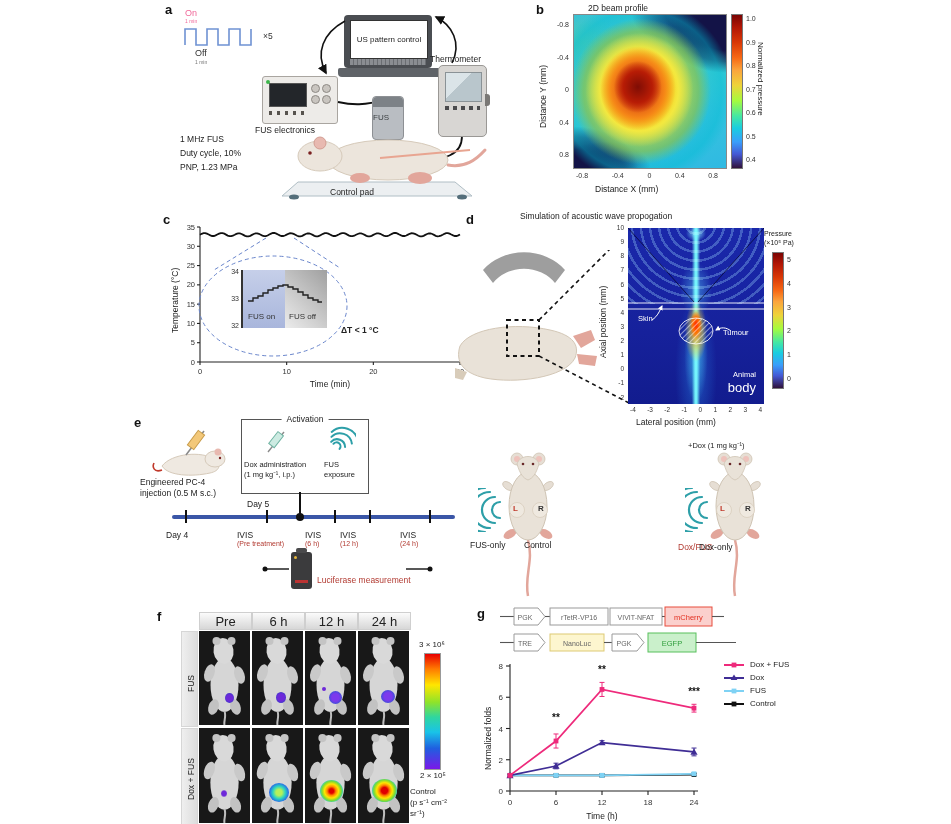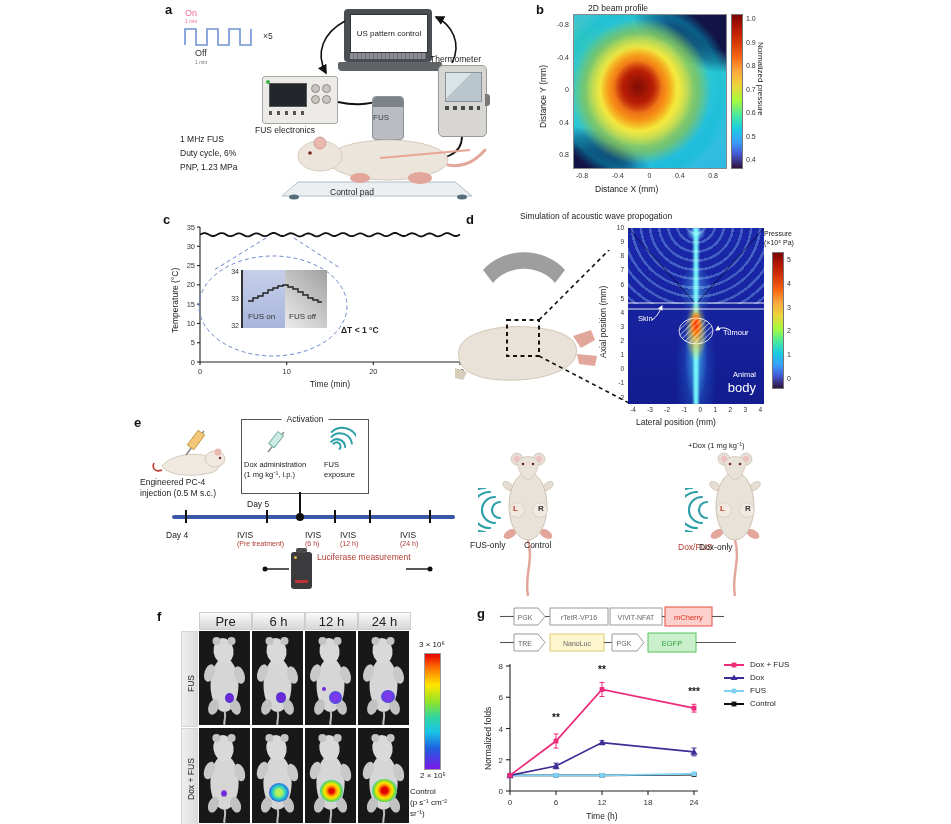--- a/index.html
+++ b/index.html
@@ -76,21 +76,21 @@
   <span class="abs" style="left:2px;top:0;font-size:9px;color:#f0699a">On</span>
   <span class="abs" style="left:2px;top:10px;font-size:5px;color:#f0699a">1 min</span>
   <svg class="abs" style="left:0;top:17px" width="78" height="22">
     <path d="M2,20 V4 H13 V20 H24 V4 H35 V20 H46 V4 H57 V20 H68 V4" fill="none" stroke="#6f92d3" stroke-width="1.6"></path>
   </svg>
   <span class="abs" style="left:80px;top:23px;font-size:8.5px;color:#333">×5</span>
   <span class="abs" style="left:12px;top:40px;font-size:9px;color:#333">Off</span>
   <span class="abs" style="left:12px;top:51px;font-size:5px;color:#777">1 min</span>
 </div>
 
-<div class="abs" style="left:338px;top:9px;width:104px;height:66px">
+<div class="abs" style="left:338px;top:15px;width:104px;height:66px">
   <div class="abs" style="left:6px;top:0;width:88px;height:53px;background:#4a4d52;border-radius:4px"></div>
   <div class="abs" style="left:12px;top:5px;width:76px;height:37px;background:#fff;border:1px solid #333;display:flex;align-items:center;justify-content:center;text-align:center;font-size:8px;line-height:1.2;color:#222">US pattern control</div>
   <div class="abs" style="left:12px;top:44px;width:76px;height:6px;background:repeating-linear-gradient(90deg,#8a8d92 0 3px,#6a6d72 3px 4px)"></div>
   <div class="abs" style="left:0;top:53px;width:104px;height:9px;background:#5f6368;border-radius:2px 2px 4px 4px"></div>
 </div>
 
 <svg class="abs" style="left:290px;top:5px" width="190" height="85">
   <defs>
     <marker id="ah" markerWidth="7" markerHeight="7" refX="5" refY="3" orient="auto">
           <path d="M0,0 L6,3 L0,6 Z" fill="#111"></path>
@@ -143,21 +143,21 @@
   <circle cx="40" cy="15" r="6" fill="#e8b9b0" stroke="#d39d92" stroke-width="1"></circle>
   <circle cx="30" cy="25" r="1.8" fill="#7a2020"></circle>
   <ellipse cx="80" cy="50" rx="10" ry="5" fill="#e2a69b"></ellipse>
   <ellipse cx="140" cy="50" rx="12" ry="6" fill="#e2a69b"></ellipse>
   <path d="M100,30 L190,22" stroke="#e8a591" stroke-width="2"></path>
 </svg>
 <div class="abs lab center" style="left:330px;top:187px;width:110px">Control pad</div>
 
 <div class="abs lab" style="left:180px;top:132px;line-height:1.65">
   <div>1 MHz FUS</div>
-  <div>Duty cycle, 6%</div>
+  <div>Duty cycle, 10%</div>
   <div>PNP, 1.23 MPa</div>
 </div>
 
 <div class="abs plabel" style="left:536px;top:2px">b</div>
 <div class="abs lab center" style="left:588px;top:3px;width:125px">2D beam profile</div>
 <div id="b-map" class="abs" style="left:573px;top:14px;width:152px;height:153px"></div>
 <div class="abs fcol right" style="left:547px;top:21px;width:22px;height:137px">
   <span class="tick">-0.8</span>
   <span class="tick">-0.4</span>
   <span class="tick">0</span>
@@ -390,21 +390,21 @@
 
 <div class="abs" style="left:291px;top:552px;width:21px;height:37px;background:#3b3b3d;border-radius:3px">
   <div class="abs" style="left:5px;top:-4px;width:11px;height:5px;background:#4a4a4c;border-radius:2px"></div>
   <div class="abs" style="left:3px;top:4px;width:3px;height:3px;border-radius:50%;background:#e5b63c"></div>
   <div class="abs" style="left:4px;top:28px;width:13px;height:3px;background:#b33"></div>
 </div>
 <svg class="abs" style="left:262px;top:564px" width="28" height="10">
   <circle cx="3" cy="5" r="2.5" fill="#111"></circle>
       <line x1="3" y1="5" x2="27" y2="5" stroke="#111" stroke-width="1.4"></line>
 </svg>
-<div class="abs lab red" style="left:317px;top:552px;white-space:nowrap">Luciferase measurement</div>
+<div class="abs lab red" style="left:317px;top:575px;white-space:nowrap">Luciferase measurement</div>
 <svg class="abs" style="left:405px;top:564px" width="28" height="10">
   <circle cx="25" cy="5" r="2.5" fill="#111"></circle>
       <line x1="1" y1="5" x2="25" y2="5" stroke="#111" stroke-width="1.4"></line>
 </svg>
 
 <svg class="abs" style="left:500px;top:448px" width="56" height="150" viewBox="0 0 56 150">
   <path d="M28,92 C34,112 24,128 28,148" fill="none" stroke="#e2a69b" stroke-width="2.5"></path>
   <ellipse cx="10" cy="86" rx="7" ry="4" transform="rotate(-30 10 86)" fill="#e2a69b"></ellipse>
   <ellipse cx="46" cy="86" rx="7" ry="4" transform="rotate(30 46 86)" fill="#e2a69b"></ellipse>
   <ellipse cx="8" cy="38" rx="6" ry="3.5" transform="rotate(35 8 38)" fill="#e6ded4" stroke="#cfc4b4" stroke-width=".8"></ellipse>

